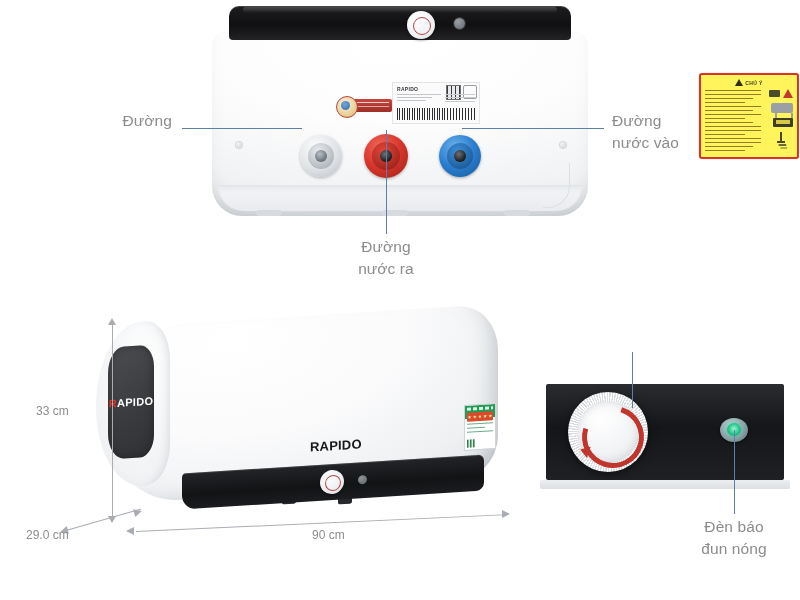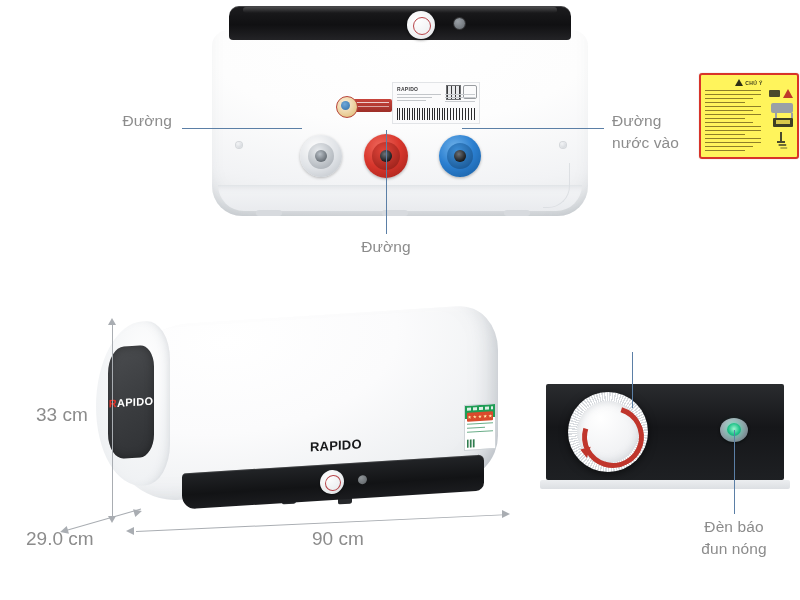--- a/index.html
+++ b/index.html
@@ -287,21 +287,21 @@
     transform:skewY(-3.6deg);
   }
   .pu-valve{
     position:absolute;left:112px;bottom:24px;width:18px;height:12px;
     background:linear-gradient(#b9bec4,#8d9399);border-radius:2px;transform:skewY(-3.6deg);
   }
 
   
   .dim-line{position:absolute;background:#a9adb2;}
   .arrow{position:absolute;width:0;height:0;}
-  .dim-text{position:absolute;color:#8c8c8c;font-size:19px;white-space:nowrap;}
+  .dim-text{position:absolute;color:#8c8c8c;font-size:12px;white-space:nowrap;}
 
   
   #panel-closeup{
     position:absolute;left:546px;top:384px;width:238px;height:96px;
     background:linear-gradient(#2a2c2f,#151619 45%,#1e2023);
     border-radius:2px;
   }
   #panel-closeup:after{
     content:"";position:absolute;left:-6px;right:-6px;bottom:-9px;height:9px;
     background:linear-gradient(#eceef0,#dcdfe3);border-radius:2px;
@@ -447,20 +447,21 @@
 
   <div class="abs lead-h" style="left:462px;top:128px;width:142px;"></div>
   <div class="abs callout" style="left:612px;top:110px;">
     <div>Đường</div>
     <div>nước vào</div>
   </div>
 
   <div class="abs lead-v" style="left:386px;top:130px;height:104px;"></div>
   <div class="abs callout c-center" style="left:306px;top:236px;width:160px;">
     <div>Đường</div>
+    <div>nước ra</div>
   </div>
 
   <div class="abs" id="persp-unit">
     <div class="pu-shell"></div>
     <div class="pu-leftcap"></div>
     <div class="pu-panel">
       <div class="logo"><span class="r">R</span>APIDO</div>
     </div>
     <div class="pu-frontlogo"><span class="r">R</span>APIDO</div>
 

